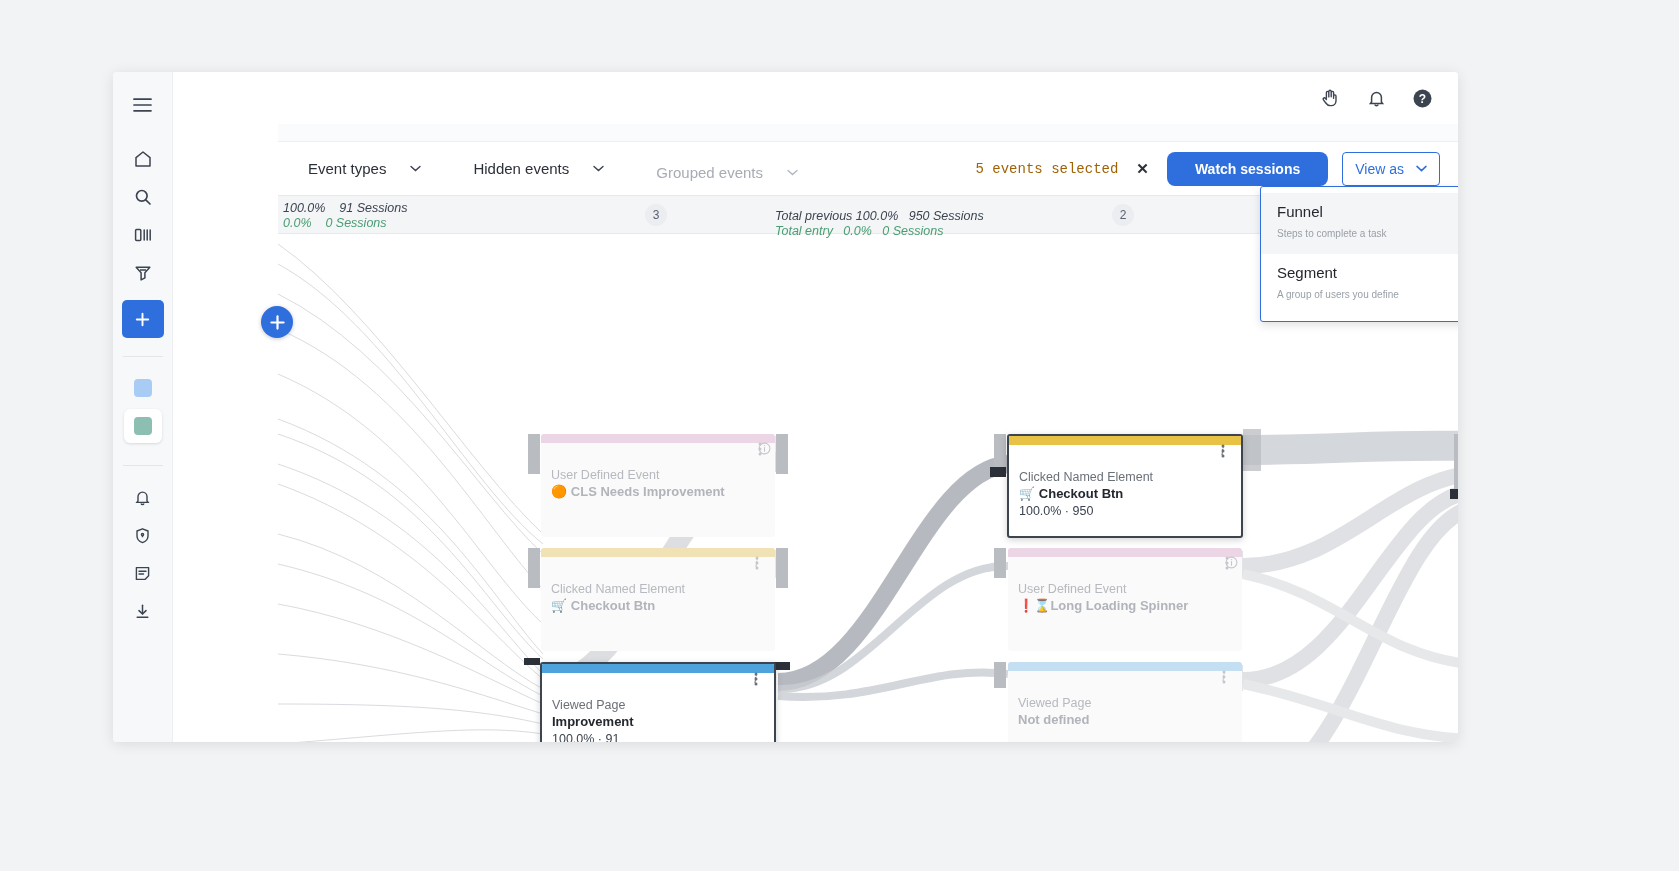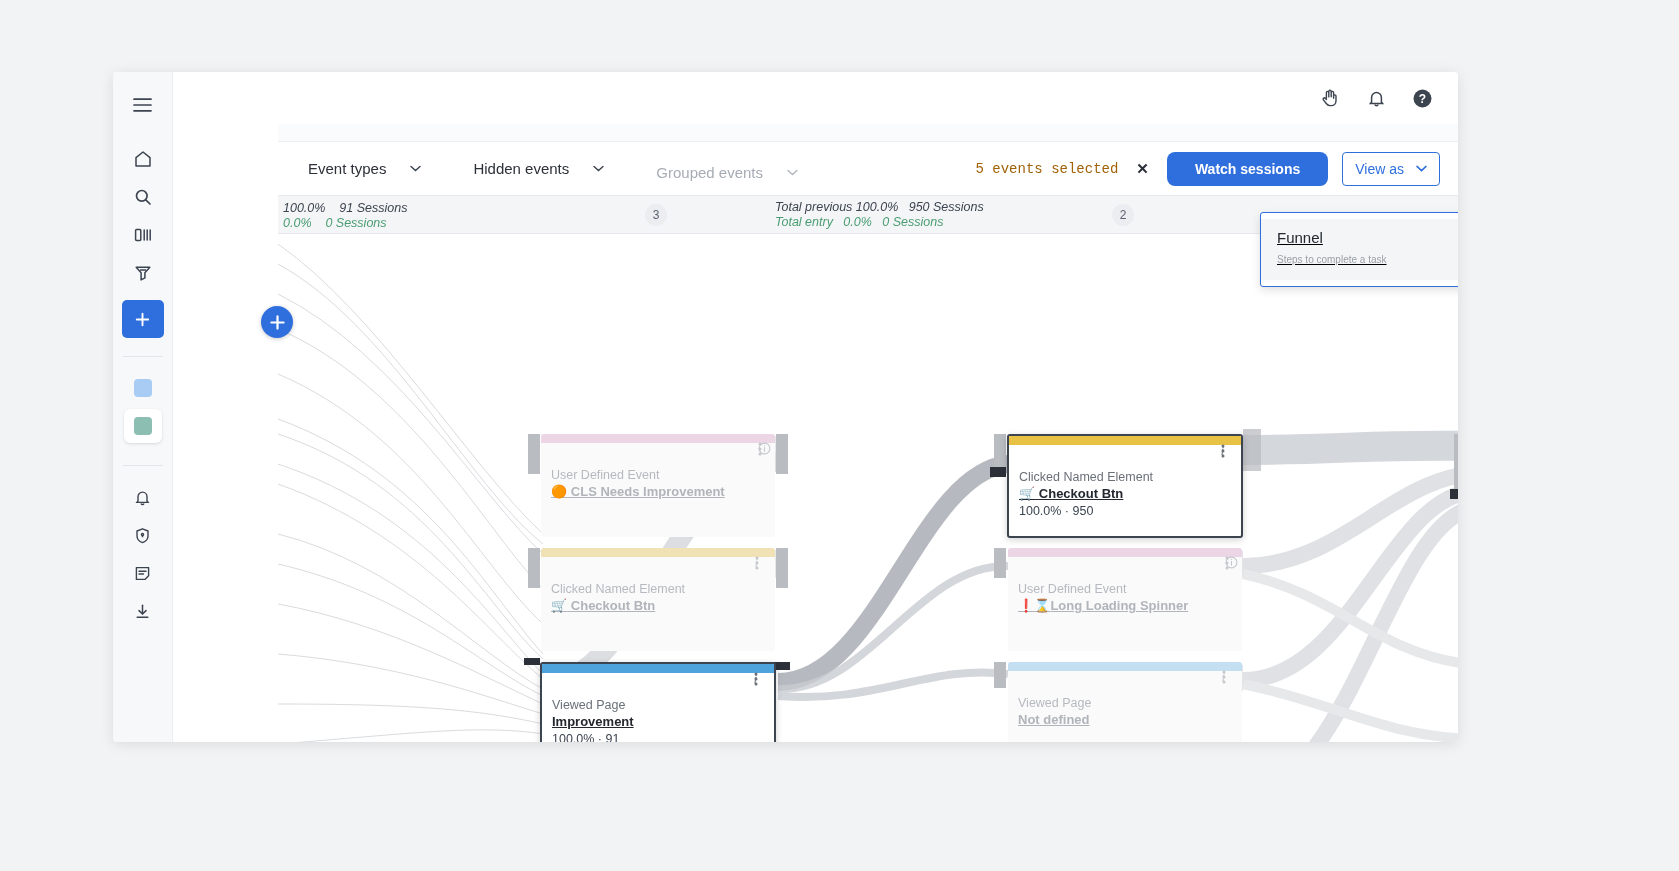--- a/index.html
+++ b/index.html
@@ -144,21 +144,21 @@
   .node {
     position:absolute;
     background:#fafafa;
     border-radius:3px;
     overflow:hidden;
     cursor:pointer;
   }
   .node .bar { height:9px; width:100%; }
   .node .body { padding: 24px 10px 0 10px; }
   .node .kind { font-size:12.5px; line-height:16px; color:#b6b9bf; }
-  .node .title { font-size:13px; line-height:18px; color:#b1b4ba; font-weight:700;text-decoration:underline; }
+  .node .title { font-size:13px; line-height:18px; color:#b1b4ba; font-weight:700; }
   .node .meta { font-size:12.5px; line-height:17px; color:#b1b4ba; }
   .node .icons {
     position:absolute; right:8px; top:8px; display:flex; align-items:center; gap:9px;
     color:#c4c7cc;
   }
   .node .icons .i-info { font-size:12px; font-style:italic; font-family:"Liberation Serif", serif; }
   .node.sel {
     background:#ffffff;
     border:2px solid #3c4450;
     box-shadow: 0 2px 7px rgba(0,0,0,0.18);
@@ -330,21 +330,21 @@
 
       <div class="statsband">
         <div class="stat" style="left:5px; top:5px;">
           <div class="r1"><span>100.0%</span>
             &nbsp;&nbsp;&nbsp;<span>91 Sessions</span></div>
           <div class="r2"><span>0.0%</span>
             &nbsp;&nbsp;&nbsp;<span>0 Sessions</span></div>
         </div>
         <div class="colnum" style="left:367px; top:8px;">3</div>
 
-        <div class="stat" style="left:497px; top:4px;">
+        <div class="stat" style="left:497px; top:13px;">
           <div class="r1"><span>Total previous</span>
             <span>100.0%</span>
             &nbsp;&nbsp;<span>950 Sessions</span></div>
           <div class="r2"><span>Total entry</span>
             &nbsp;&nbsp;<span>0.0%</span>
             &nbsp;&nbsp;<span>0 Sessions</span></div>
         </div>
         <div class="colnum" style="left:834px; top:8px;">2</div>
 
       </div>
@@ -547,22 +547,26 @@
 
       <div class="plus-bubble">
         <svg width="17" height="17" viewBox="0 0 17 17">
             <g stroke="#fff" stroke-width="2.2" stroke-linecap="round">
               <line x1="8.5" y1="2.4" x2="8.5" y2="14.6"></line>
               <line x1="2.4" y1="8.5" x2="14.6" y2="8.5"></line>
             </g>
           </svg>
       </div>
 
-      <div class="dropdown" style="left:1087px; top:88px;text-decoration:underline;">
+      <div class="dropdown" style="left:1087px; top:62px;">
         <div class="dd-item hover">
           <div class="dd-title">Funnel</div>
           <div class="dd-sub">Steps to complete a task</div>
         </div>
+        <div class="dd-item">
+          <div class="dd-title">Segment</div>
+          <div class="dd-sub">A group of users you define</div>
+        </div>
       </div>
 
     </div>
   </div>
 </div>
 
 </body></html>

